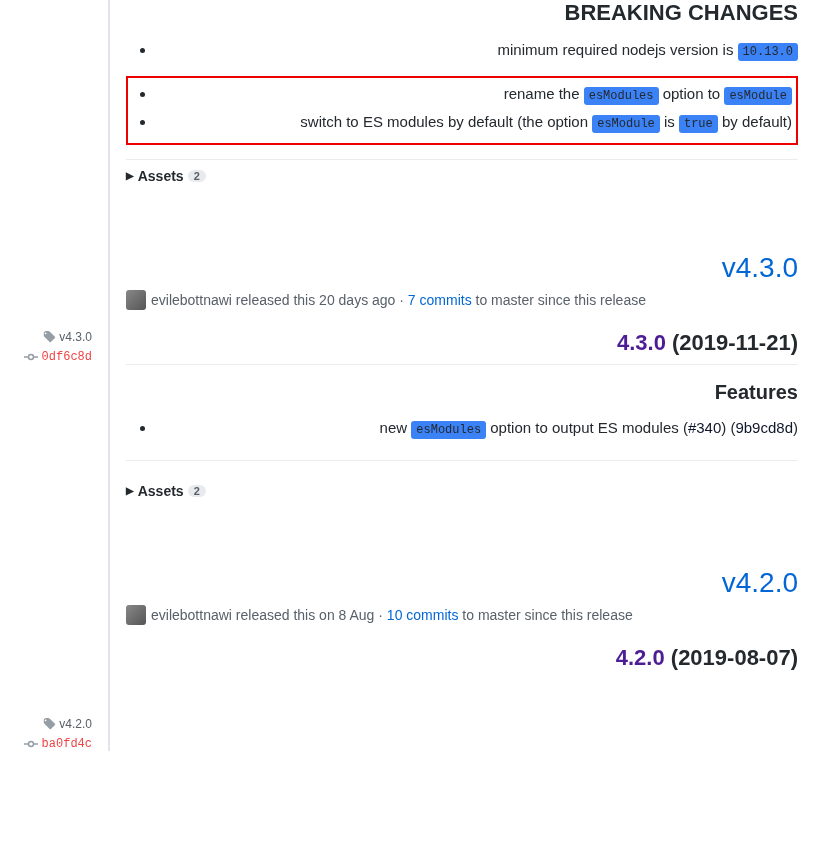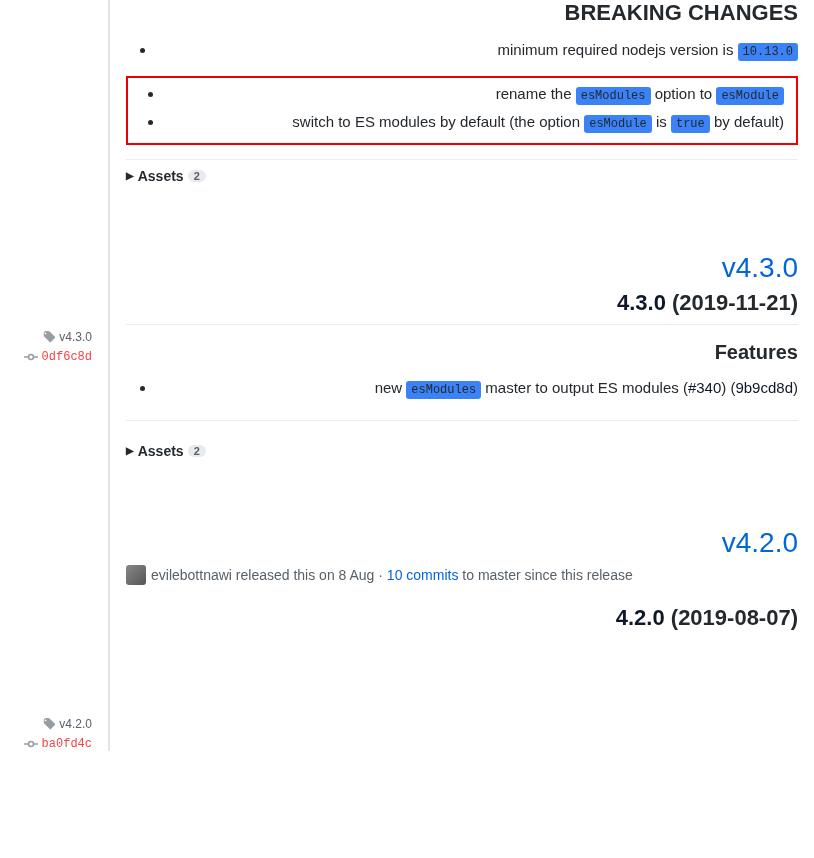--- a/index.html
+++ b/index.html
@@ -71,21 +71,21 @@
   padding-left: 30px;
   margin-bottom: 14px;
 }
 ul.breaking-list li {
   margin-bottom: 4px;
   font-size: 15px;
   line-height: 1.6;
 }
 .highlight-box {
   border: 2px solid #e00;
-  padding: 4px 12px;
+  padding: 4px 4px;
   margin-top: 2px;
 }
 .highlight-box ul {
   padding-left: 24px;
   list-style: disc;
 }
 .highlight-box li {
   margin-bottom: 4px;
   font-size: 15px;
   line-height: 1.6;
@@ -149,21 +149,21 @@
   cursor: pointer;
 }
 .inner-version-title {
   font-size: 22px;
   font-weight: 600;
   padding-bottom: 8px;
   border-bottom: 1px solid #eaecef;
   margin-bottom: 16px;
 }
 .inner-version-title .ver-link {
-  color: #0f172a;
+  color: #4c1d95;
   cursor: pointer;
 }
 .features-title {
   font-size: 20px;
   font-weight: 600;
   margin-bottom: 12px;
 }
 ul.features-list {
   padding-left: 30px;
   margin-bottom: 20px;
@@ -243,27 +243,31 @@
       <div style="border-top:1px solid #eaecef; margin-top:14px;"></div>
       <div class="assets-row">
         <span class="assets-triangle">▶</span>
         <span>Assets</span>
         <span class="assets-count">2</span>
       </div>
     </div>
 
     <div class="section">
       <h2 class="release-title">v4.3.0</h2>
+      <div class="release-meta">
+        <div class="avatar"></div>
+        <span><span class="author">evilebottnawi</span><span> released this </span><span>20 days ago</span><span> · </span><span class="link">7 commits</span><span> to master since this release</span></span>
+      </div>
       <h3 class="inner-version-title">
         <span class="ver-link">4.3.0</span><span> (2019-11-21)</span>
       </h3>
       <h4 class="features-title">Features</h4>
       <ul class="features-list">
         <li>
-          <span>new </span><code>esModules</code><span> master to output ES modules (</span><span class="link">#340</span><span>) (</span><span class="link">9b9cd8d</span><span>)</span>
+          <span>new </span><code>esModules</code><span> option to output ES modules (</span><span class="link">#340</span><span>) (</span><span class="link">9b9cd8d</span><span>)</span>
         </li>
       </ul>
       <div class="sep-line"></div>
       <div class="assets-row">
         <span class="assets-triangle">▶</span>
         <span>Assets</span>
         <span class="assets-count">2</span>
       </div>
     </div>
 

